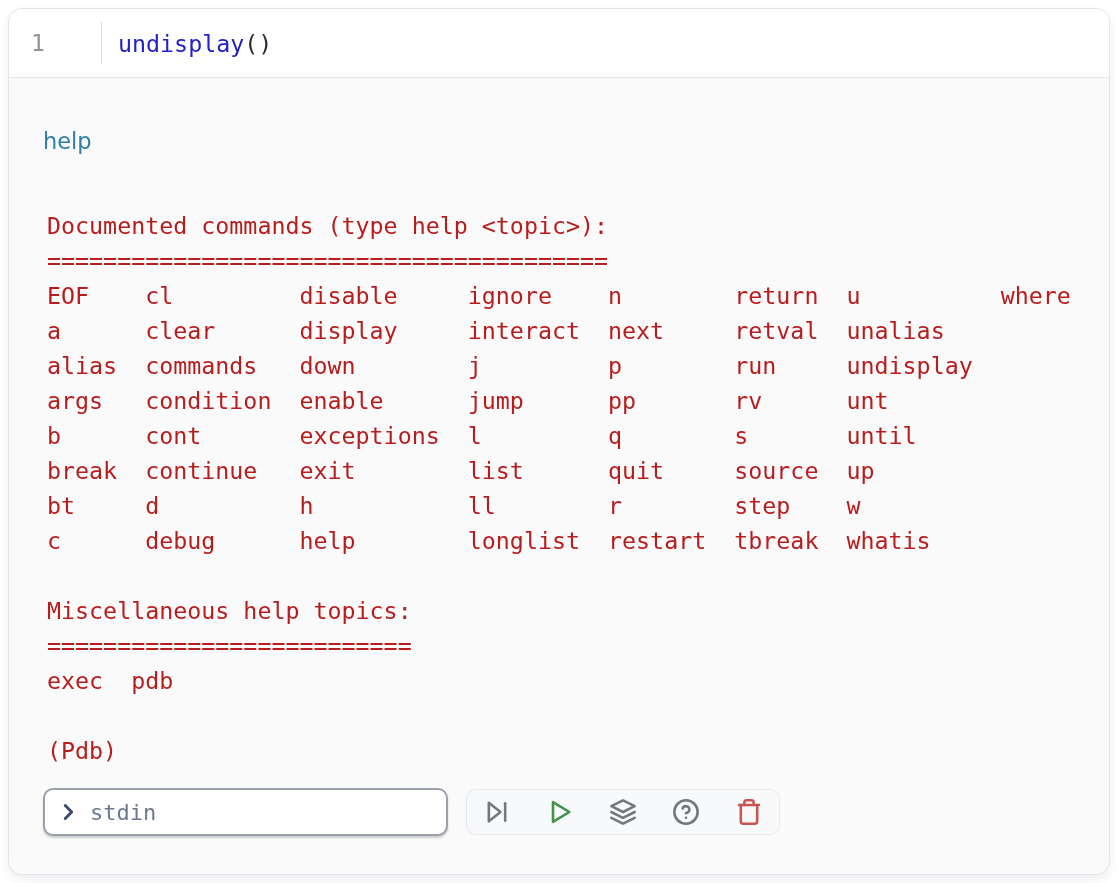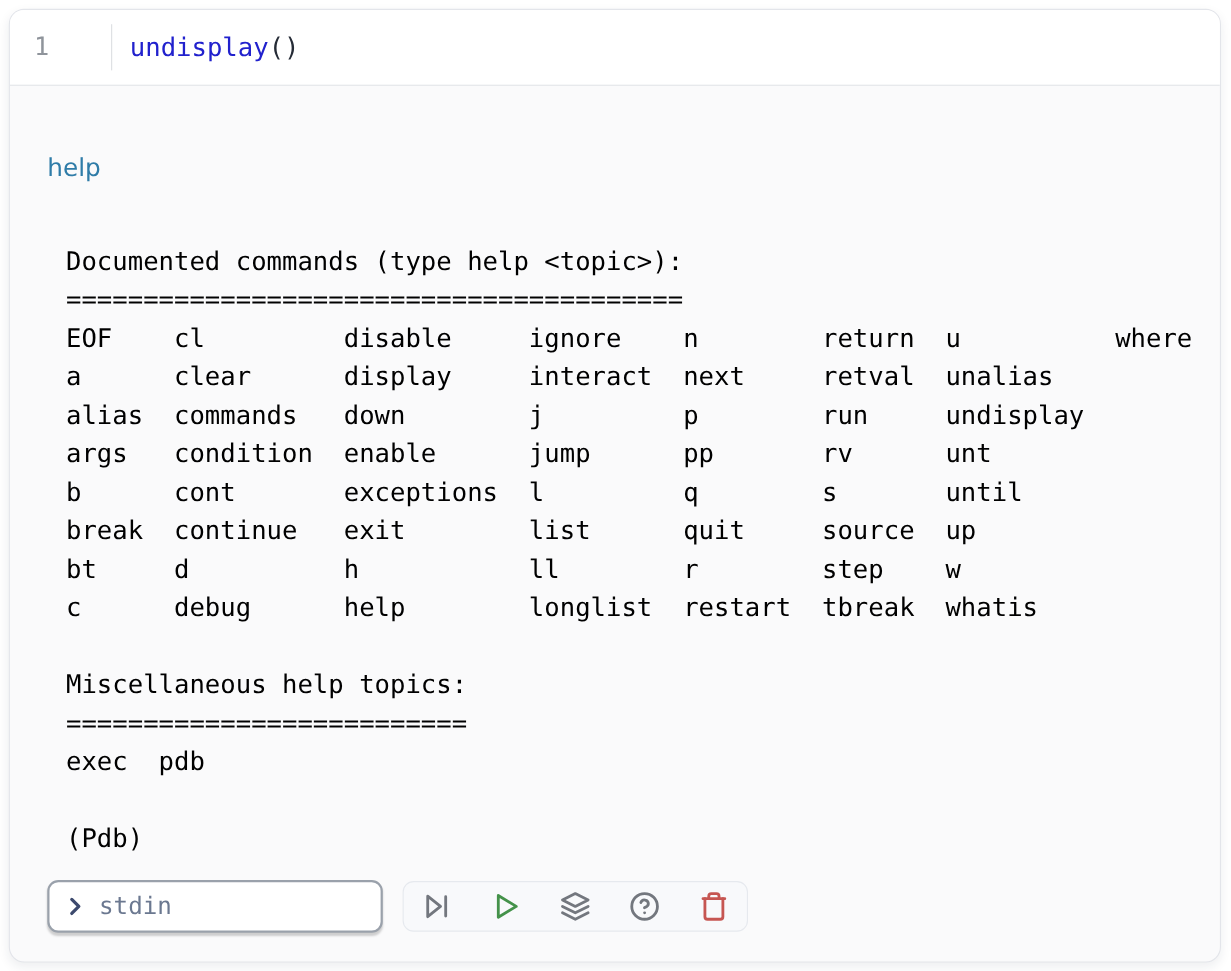--- a/index.html
+++ b/index.html
@@ -40,33 +40,33 @@
     font-size: 23.3px;
     white-space: pre;
   }
   .tok-builtin { color: #2121cd; }
   .tok-punct   { color: #252b36; }
   
   .output { padding: 48px 34px 0 34px; }
   .cmd-echo {
     font-size: 22.5px; line-height: 30px;
     color: #2f7ca8;
-    margin: 12px 0 52px 0;
+    margin: 0 0 52px 0;
   }
   pre.console {
-    margin: 17px;
+    margin: 4px;
     font-family: "DejaVu Sans Mono", "Liberation Mono", monospace;
     font-size: 23.3px; line-height: 35px;
-    color: #000000;
+    color: #b91c1c;
     white-space: pre;
   }
   
   .controls { display: flex; align-items: center; gap: 18px; margin-top: 20px; }
   .stdin-box {
-    width: 305px; height: 48px;
+    width: 405px; height: 48px;
     background: #ffffff;
     border: 2px solid #9aa1ab;
     border-radius: 10px;
     box-shadow: 0 2px 2px rgba(0,0,0,0.18);
     display: flex; align-items: center;
     padding: 0 12px; gap: 9px;
   }
   .stdin-box .prompt-glyph { display: flex; flex: 0 0 auto; }
   .stdin-input {
     border: none; outline: none; background: transparent;

